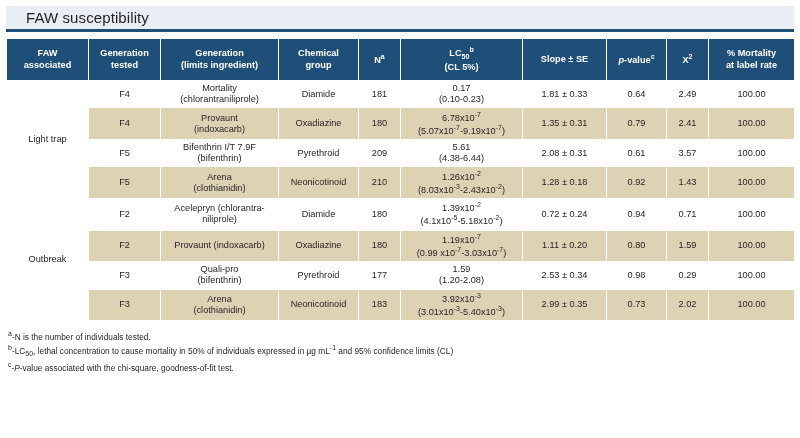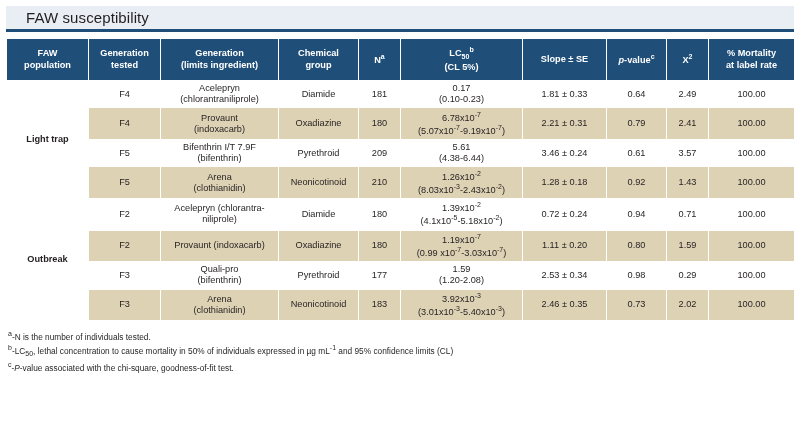--- a/index.html
+++ b/index.html
@@ -58,21 +58,21 @@
     background: #1f4e79;
     color: #ffffff;
     font-weight: bold;
     font-size: 9.6px;
     height: 42px;
     padding: 2px 3px;
   }
   
   td.group {
     background: #a9c3de;
-    font-weight: bold;
+    font-weight: normal;
     font-size: 10px;
     color: #231f20;
   }
   tr.rowA td { background: #ffffff; }
   tr.rowB td { background: #ded2b5; }
 
   td.num, td.gen, td.chem, td.slope, td.pval, td.x2, td.mort {
     font-size: 9.3px;
   }
   td.lc {
@@ -110,21 +110,21 @@
       <col style="width:122px">
       <col style="width:84px">
       <col style="width:60px">
       <col style="width:42px">
       <col style="width:86px">
     </colgroup>
     <thead>
       <tr>
         <th>
           <span>FAW</span><br>
-          <span>population</span>
+          <span>associated</span>
         </th>
         <th>
           <span>Generation</span><br>
           <span>tested</span>
         </th>
         <th>
           <span>Generation</span><br>
           <span>(limits ingredient)</span>
         </th>
         <th>
@@ -152,21 +152,21 @@
           <span>at label rate</span>
         </th>
       </tr>
     </thead>
     <tbody>
 
       <tr class="rowA">
         <td class="group" rowspan="4">Light trap</td>
         <td class="gen">F4</td>
         <td>
-          <span>Acelepryn</span><br>
+          <span>Mortality</span><br>
           <span>(chlorantraniliprole)</span>
         </td>
         <td class="chem">Diamide</td>
         <td class="num">181</td>
         <td class="lc">
           <span>0.17</span><br>
           <span>(0.10-0.23)</span>
         </td>
         <td class="slope">1.81 ± 0.33</td>
         <td class="pval">0.64</td>
@@ -178,38 +178,38 @@
         <td>
           <span>Provaunt</span><br>
           <span>(indoxacarb)</span>
         </td>
         <td class="chem">Oxadiazine</td>
         <td class="num">180</td>
         <td class="lc">
           <span>6.78x10<sup class="sup">-7</sup></span><br>
           <span>(5.07x10<sup class="sup">-7</sup>-9.19x10<sup class="sup">-7</sup>)</span>
         </td>
-        <td class="slope">2.21 ± 0.31</td>
+        <td class="slope">1.35 ± 0.31</td>
         <td class="pval">0.79</td>
         <td class="x2">2.41</td>
         <td class="mort">100.00</td>
       </tr>
       <tr class="rowA">
         <td class="gen">F5</td>
         <td>
           <span>Bifenthrin I/T 7.9F</span><br>
           <span>(bifenthrin)</span>
         </td>
         <td class="chem">Pyrethroid</td>
         <td class="num">209</td>
         <td class="lc">
           <span>5.61</span><br>
           <span>(4.38-6.44)</span>
         </td>
-        <td class="slope">3.46 ± 0.24</td>
+        <td class="slope">2.08 ± 0.31</td>
         <td class="pval">0.61</td>
         <td class="x2">3.57</td>
         <td class="mort">100.00</td>
       </tr>
       <tr class="rowB">
         <td class="gen">F5</td>
         <td>
           <span>Arena</span><br>
           <span>(clothianidin)</span>
         </td>
@@ -281,21 +281,21 @@
         <td>
           <span>Arena</span><br>
           <span>(clothianidin)</span>
         </td>
         <td class="chem">Neonicotinoid</td>
         <td class="num">183</td>
         <td class="lc">
           <span>3.92x10<sup class="sup">-3</sup></span><br>
           <span>(3.01x10<sup class="sup">-3</sup>-5.40x10<sup class="sup">-3</sup>)</span>
         </td>
-        <td class="slope">2.46 ± 0.35</td>
+        <td class="slope">2.99 ± 0.35</td>
         <td class="pval">0.73</td>
         <td class="x2">2.02</td>
         <td class="mort">100.00</td>
       </tr>
     </tbody>
   </table>
 
   <div class="footnotes">
     <div><sup class="sup">a</sup>-N is the number of individuals tested.</div>
     <div><sup class="sup">b</sup>-LC<sub class="sub">50</sub>, lethal concentration to cause mortality in 50% of individuals expressed in µg mL<sup class="sup">-1</sup> and 95% confidence limits (CL)</div>

